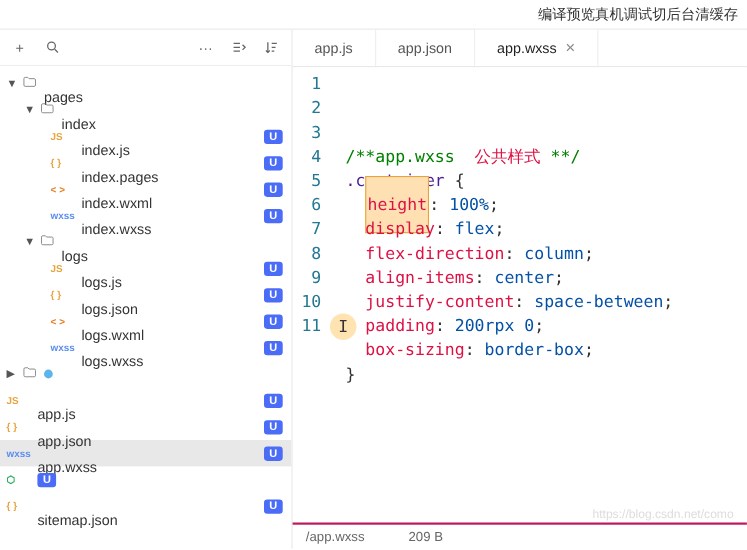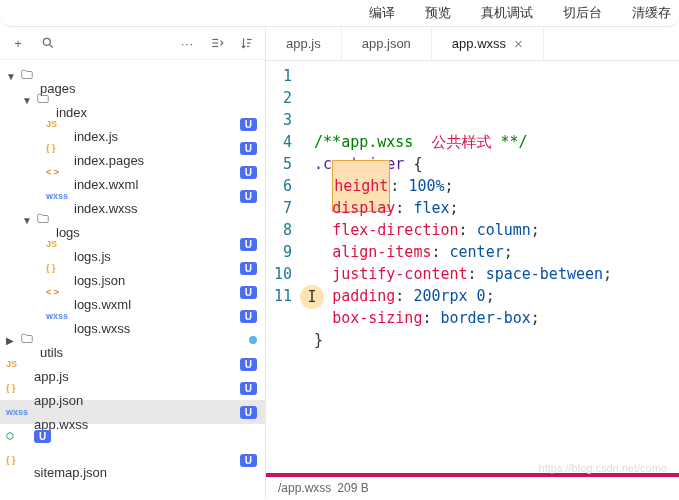--- a/index.html
+++ b/index.html
@@ -1,17 +1,17 @@
 <!DOCTYPE html>
 <html><head>
 <meta charset="utf-8">
 <style>
 * { margin: 0; padding: 0; box-sizing: border-box; }
 body { font-family: -apple-system, "Segoe UI", sans-serif; font-size: 13px; color: #333; background: #fff; width: 679px; height: 500px; overflow: hidden; }
-.top-menu { display: flex; justify-content: flex-end; padding: 4px 8px; border-bottom: 1px solid #e8e8e8; gap: 30px; font-size: 13px; color: #333; border-radius: 11px; }
+.top-menu { display: flex; justify-content: flex-end; padding: 4px 8px; border-bottom: 1px solid #e8e8e8; gap: 0; font-size: 13px; color: #333; }
 .top-menu span { cursor: pointer; }
 .main { display: flex; height: calc(100% - 28px); }
 .sidebar { width: 266px; border-right: 1px solid #e8e8e8; display: flex; flex-direction: column; }
 .sidebar-toolbar { display: flex; align-items: center; padding: 6px 8px; border-bottom: 1px solid #eee; gap: 10px; color: #555; }
 .sidebar-toolbar .spacer { flex: 1; }
 .icon-btn { width: 20px; height: 20px; display: flex; align-items: center; justify-content: center; cursor: pointer; color: #666; }
 .tree { flex: 1; overflow: auto; padding: 4px 0; }
 .tree-row { display: flex; align-items: center; height: 24px; padding-right: 8px; cursor: pointer; }
 .tree-row.selected { background: #e8e8e8; }
 .indent-0 { padding-left: 6px; }
@@ -39,21 +39,21 @@
 .code-body { padding: 4px 8px; white-space: pre; position: relative; }
 .code-line { height: 22px; }
 .c-comment { color: #008000; }
 .c-comment-cn { color: #d14; }
 .c-selector { color: #4c1d95; }
 .c-punct { color: #333; }
 .c-prop { color: #d14; }
 .c-val { color: #0451a5; }
 .hl { background: #ffe0b2; border: 1px solid #e8a33d; padding: 16px 1px; }
 .cursor-mark { position: absolute; left: -6px; top: 224px; width: 24px; height: 24px; border-radius: 50%; background: rgba(255,200,100,0.5); display: flex; align-items: center; justify-content: center; }
-.statusbar { border-top: 4px solid #be185d; padding: 4px 12px; font-size: 12px; color: #666; display: flex; gap: 6px; }
+.statusbar { border-top: 2px solid #be185d; padding: 4px 12px; font-size: 12px; color: #666; display: flex; gap: 40px; }
 .watermark { position: absolute; bottom: 26px; right: 12px; color: #ddd; font-size: 11px; }
 svg { width: 14px; height: 14px; }
 </style>
 </head>
 <body>
 
 <div class="top-menu" id="top-menu">
     <span>编译</span>
     <span>预览</span>
     <span>真机调试</span>
@@ -151,21 +151,20 @@
         <div class="tree-row indent-2">
           <span class="file-icon wxss">wxss</span>
           <span class="tree-label">logs.wxss</span>
           <span class="badge">U</span>
         </div>
         <div class="tree-row indent-0">
           <span class="caret">▶</span>
           <span class="folder-icon"><svg viewBox="0 0 24 24" fill="none" stroke="#888" stroke-width="1.5">
               <path d="M3 6a2 2 0 012-2h4l2 2h8a2 2 0 012 2v8a2 2 0 01-2 2H5a2 2 0 01-2-2V6z"></path>
             </svg></span>
-          <span class="tree-label">utils</span>
           <span class="dot"></span>
         </div>
         <div class="tree-row indent-0">
           <span class="file-icon js">JS</span>
           <span class="tree-label">app.js</span>
           <span class="badge">U</span>
         </div>
         <div class="tree-row indent-0">
           <span class="file-icon json">{ }</span>
           <span class="tree-label">app.json</span>

